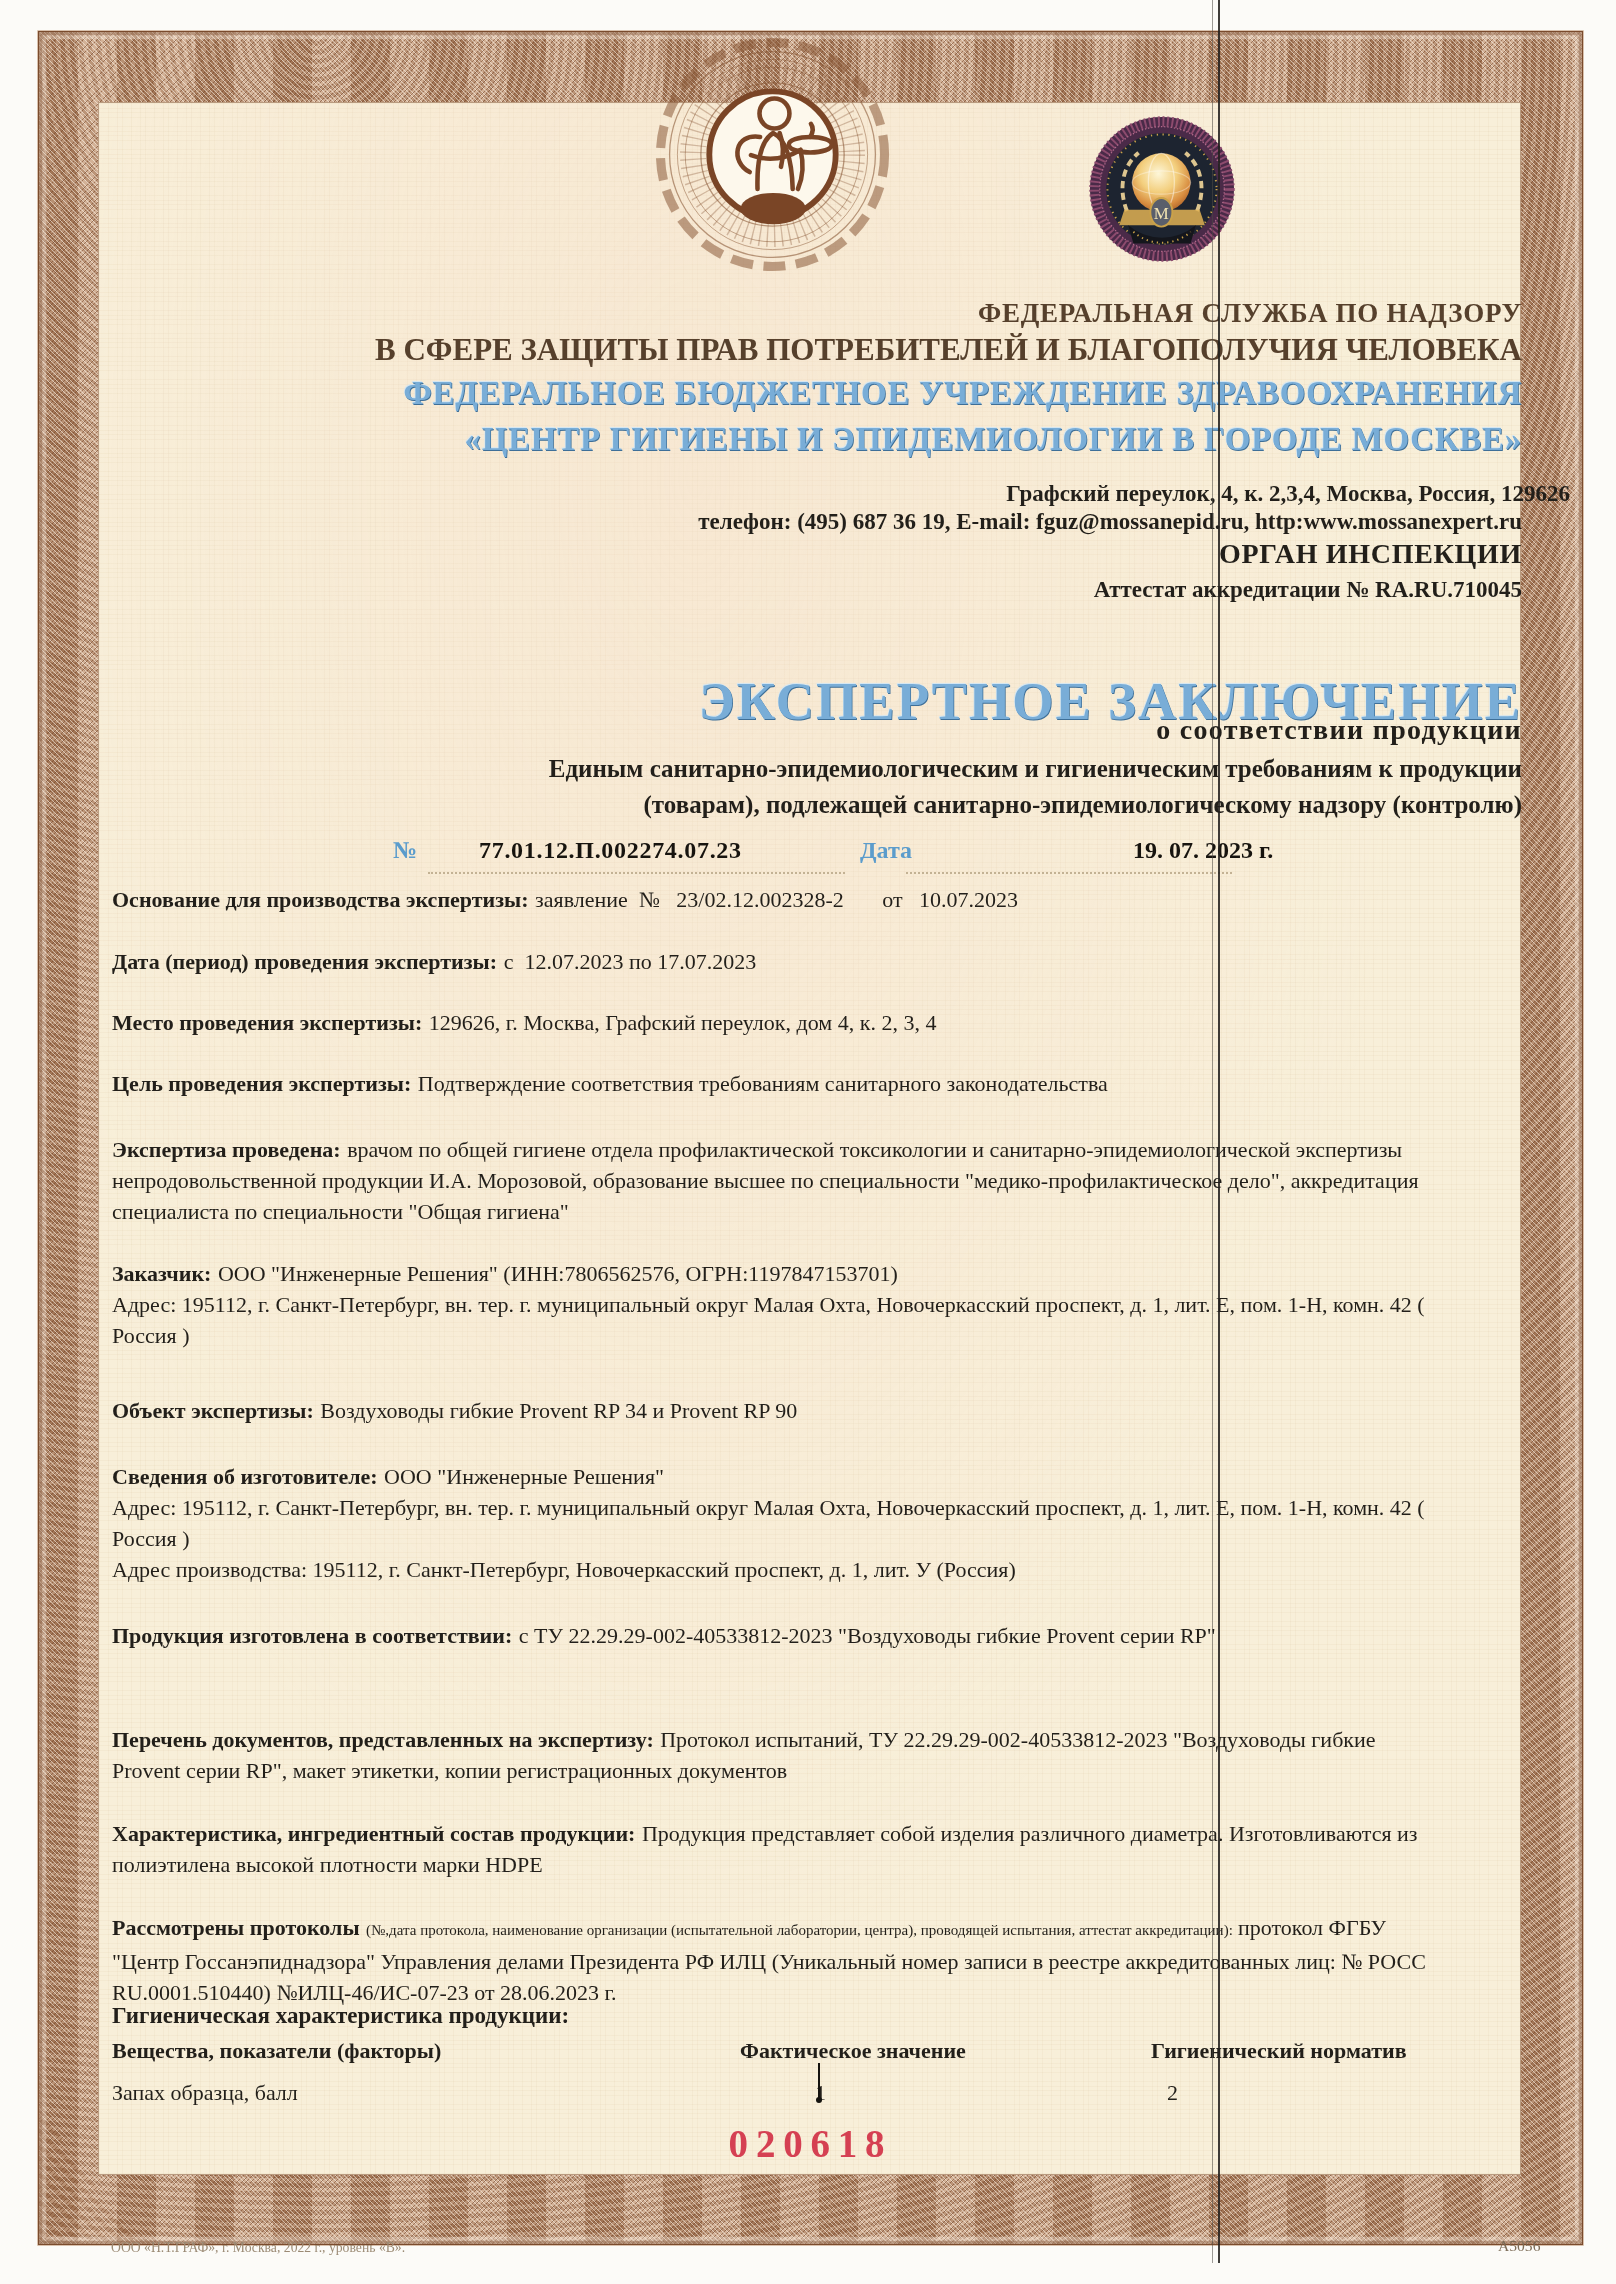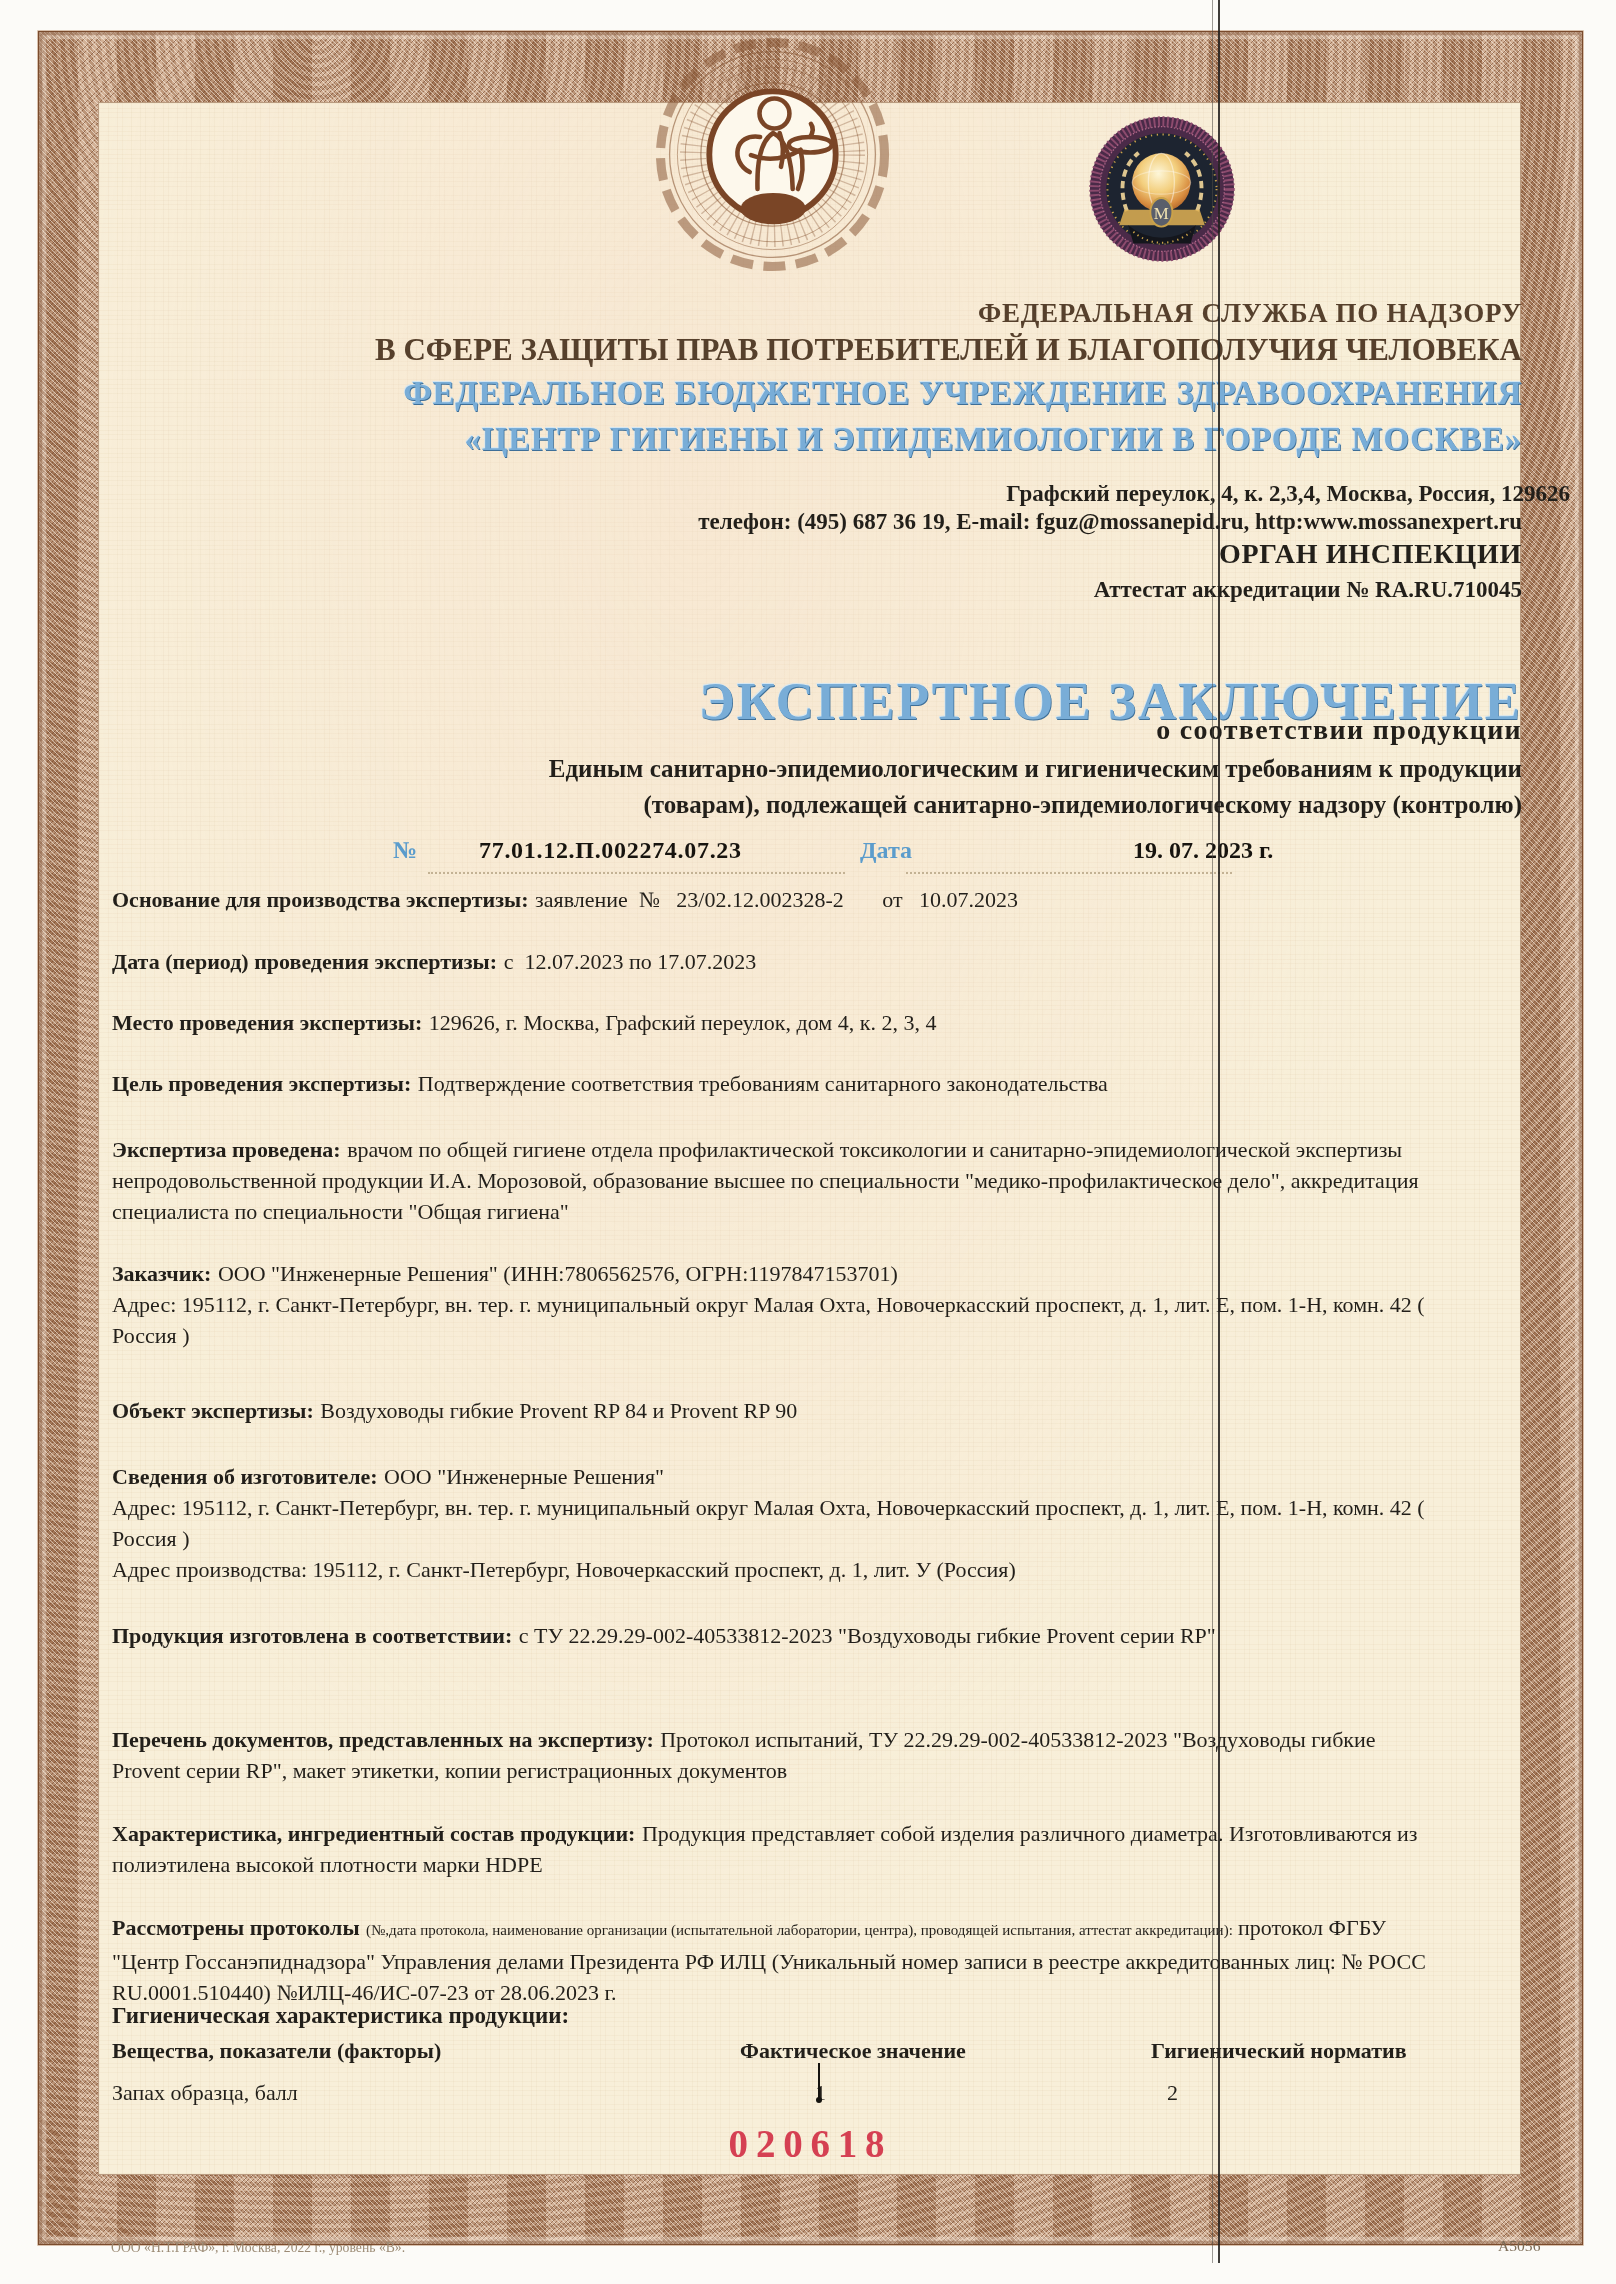--- a/index.html
+++ b/index.html
@@ -123,21 +123,21 @@
   <div class="para" style="top:843px"><b>Дата (период) проведения экспертизы:</b><span>с  12.07.2023 по 17.07.2023</span></div>
 
   <div class="para" style="top:904px"><b>Место проведения экспертизы:</b><span>129626, г. Москва, Графский переулок, дом 4, к. 2, 3, 4</span></div>
 
   <div class="para" style="top:965px"><b>Цель проведения экспертизы:</b><span>Подтверждение соответствия требованиям санитарного законодательства</span></div>
 
   <div class="para" style="top:1031px"><b>Экспертиза проведена:</b><span>врачом по общей гигиене отдела профилактической токсикологии и санитарно-эпидемиологической экспертизы непродовольственной продукции И.А. Морозовой, образование высшее по специальности "медико-профилактическое дело", аккредитация специалиста по специальности "Общая гигиена"</span></div>
 
   <div class="para" style="top:1155px"><b>Заказчик:</b><span>ООО "Инженерные Решения" (ИНН:7806562576, ОГРН:1197847153701)</span><span class="block">Адрес: 195112, г. Санкт-Петербург, вн. тер. г. муниципальный округ Малая Охта, Новочеркасский проспект, д. 1, лит. Е, пом. 1-Н, комн. 42 ( Россия )</span></div>
 
-  <div class="para" style="top:1292px"><b>Объект экспертизы:</b><span>Воздуховоды гибкие Provent RP 84 и Provent RP 90</span></div>
+  <div class="para" style="top:1292px"><b>Объект экспертизы:</b><span>Воздуховоды гибкие Provent RP 34 и Provent RP 90</span></div>
 
   <div class="para" style="top:1358px"><b>Сведения об изготовителе:</b><span>ООО "Инженерные Решения"</span><span class="block">Адрес: 195112, г. Санкт-Петербург, вн. тер. г. муниципальный округ Малая Охта, Новочеркасский проспект, д. 1, лит. Е, пом. 1-Н, комн. 42 ( Россия )</span><span class="block">Адрес производства: 195112, г. Санкт-Петербург, Новочеркасский проспект, д. 1, лит. У (Россия)</span></div>
 
   <div class="para" style="top:1517px"><b>Продукция изготовлена в соответствии:</b><span>с ТУ 22.29.29-002-40533812-2023 "Воздуховоды гибкие Provent серии RP"</span></div>
 
   <div class="para" style="top:1621px"><b>Перечень документов, представленных на экспертизу:</b><span>Протокол испытаний, ТУ 22.29.29-002-40533812-2023 "Воздуховоды гибкие Provent серии RP", макет этикетки, копии регистрационных документов</span></div>
 
   <div class="para" style="top:1715px"><b>Характеристика, ингредиентный состав продукции:</b><span>Продукция представляет собой изделия различного диаметра. Изготовливаются из полиэтилена высокой плотности марки HDPE</span></div>
 
   <div class="para" style="top:1809px"><b>Рассмотрены протоколы</b><small>(№,дата протокола, наименование организации (испытательной лаборатории, центра), проводящей испытания, аттестат аккредитации):</small><span>протокол ФГБУ "Центр Госсанэпиднадзора" Управления делами Президента РФ ИЛЦ (Уникальный номер записи в реестре аккредитованных лиц: № РОСС RU.0001.510440) №ИЛЦ-46/ИС-07-23 от 28.06.2023 г.</span></div>

